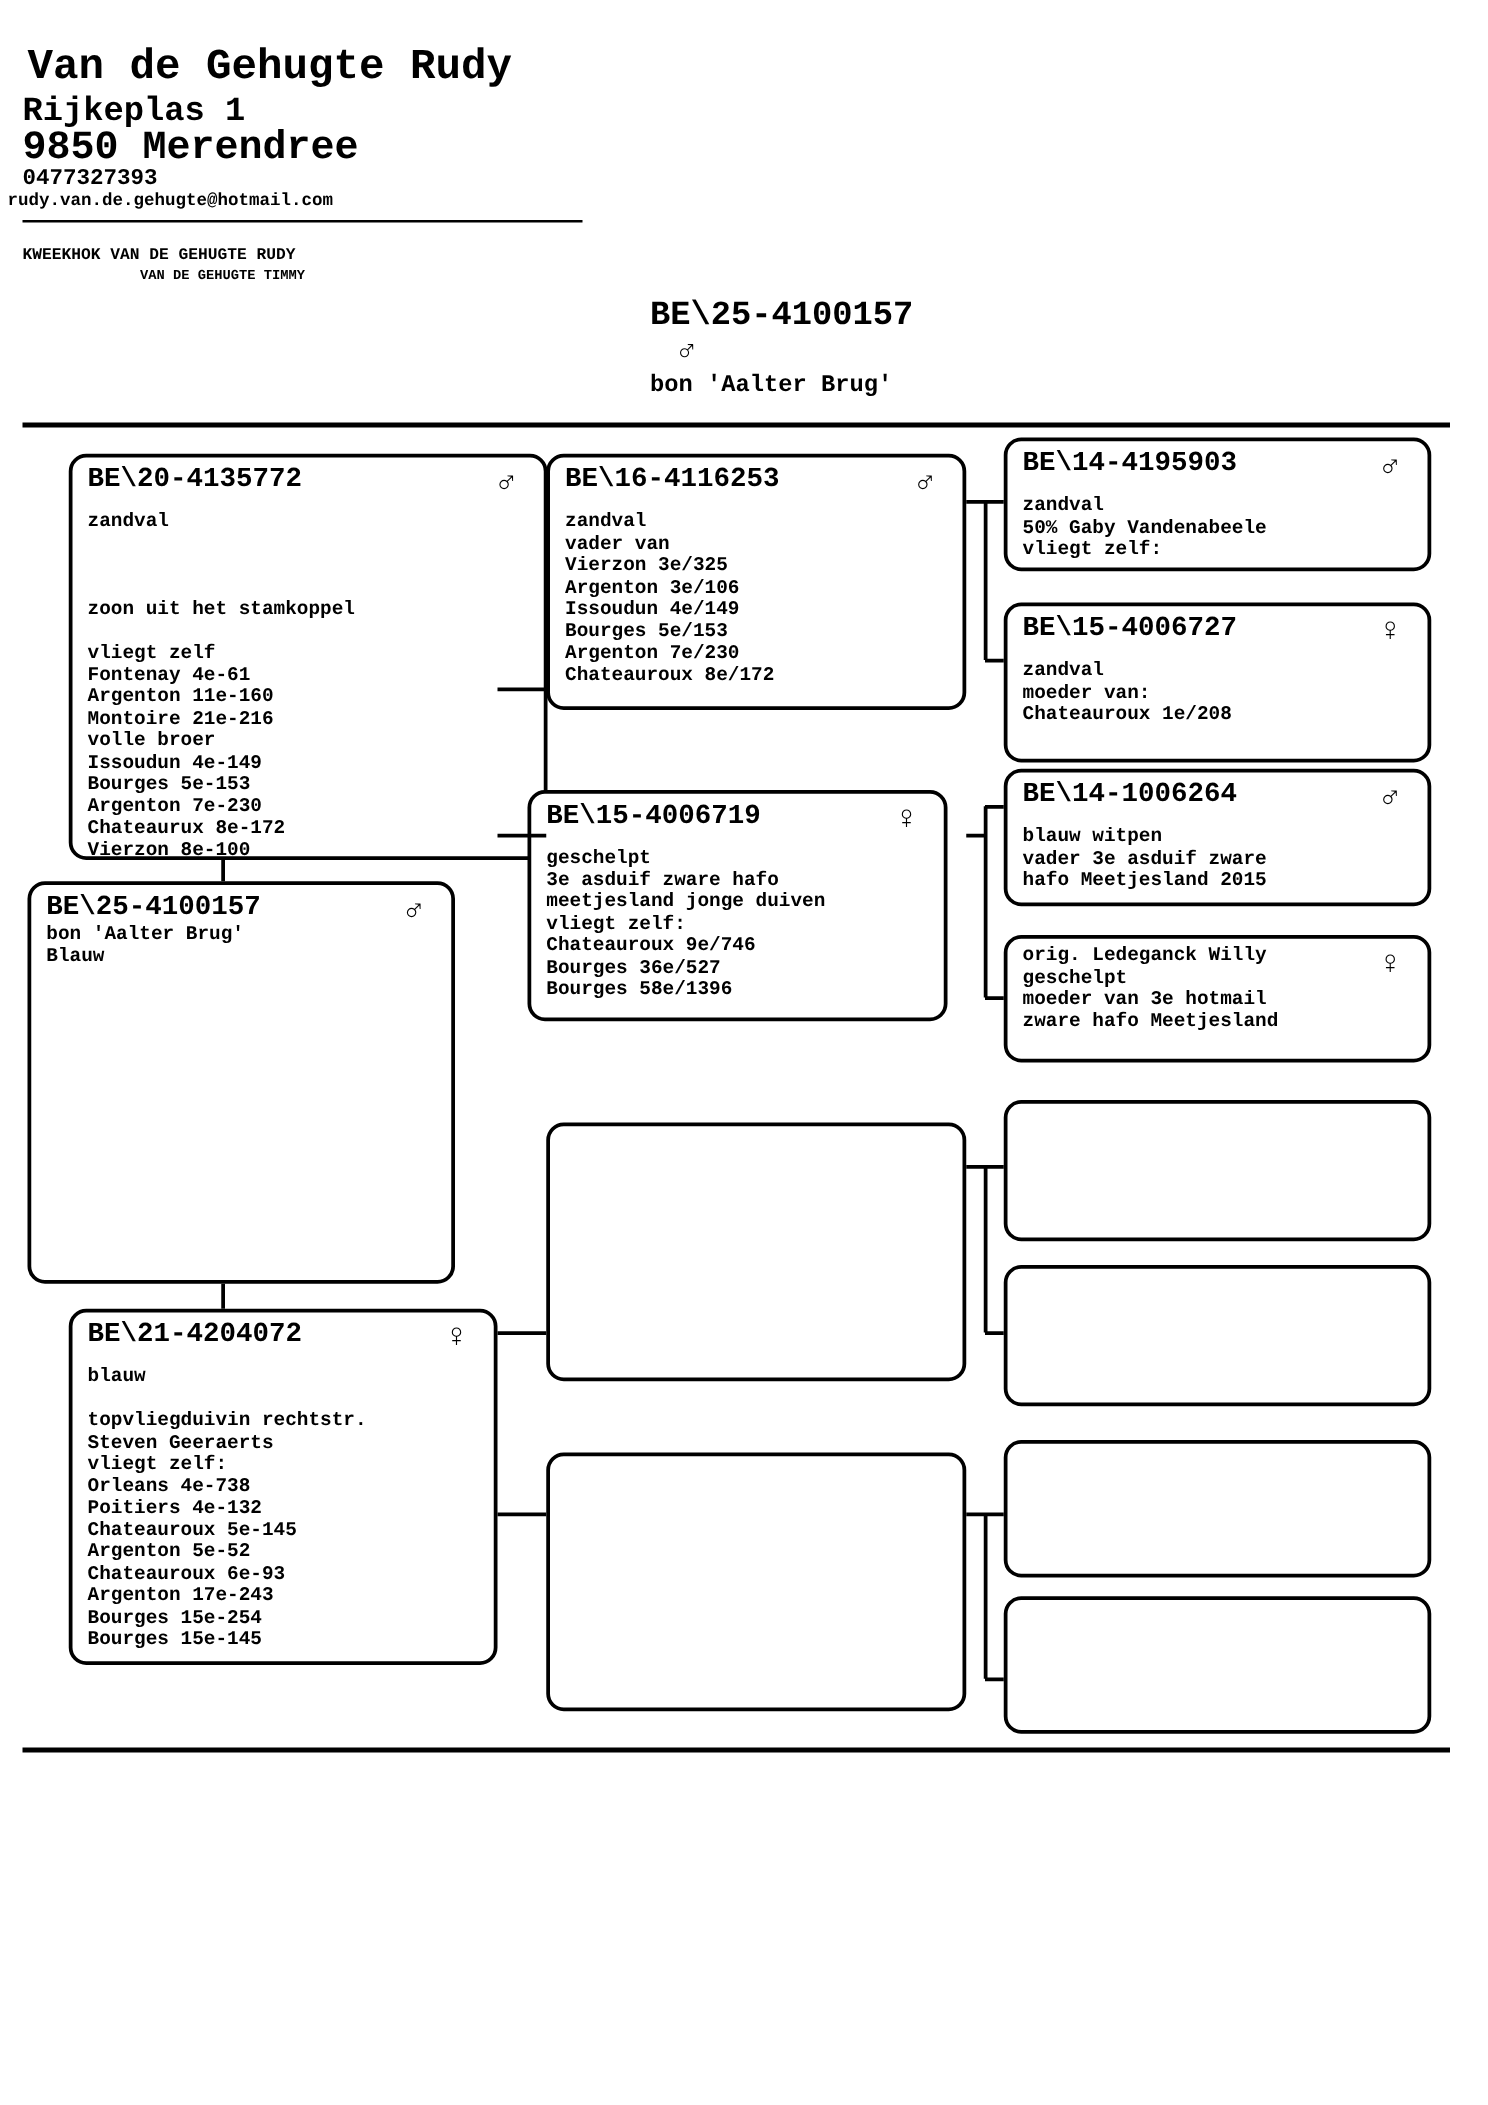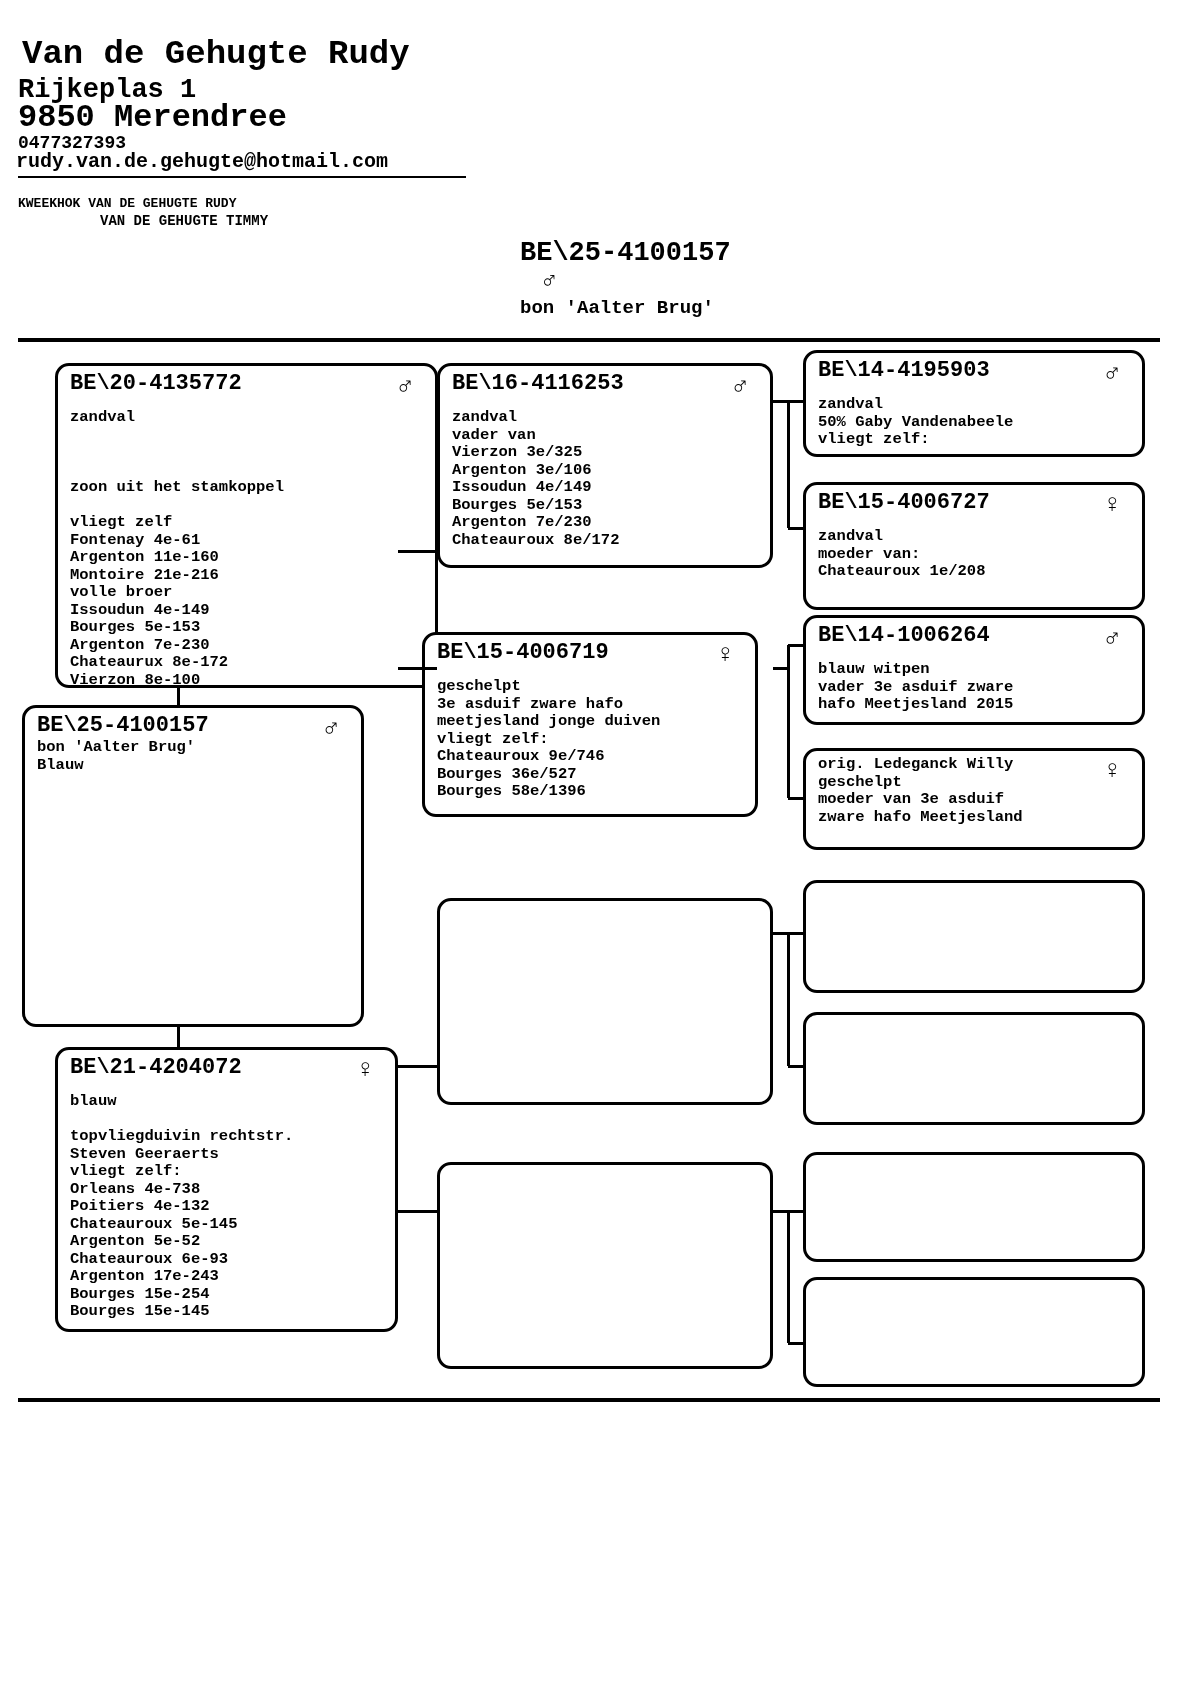--- a/index.html
+++ b/index.html
@@ -5,23 +5,23 @@
   html,body{margin:0;padding:0;background:#fff;}
   body{width:1190px;height:1684px;position:relative;overflow:hidden;
        font-family:"Liberation Mono","DejaVu Sans Mono",monospace;font-weight:bold;color:#000;}
   .page{position:absolute;left:0;top:0;width:1190px;height:1684px;background:#fff;}
 
   
   .hdr-name{position:absolute;left:22px;top:36px;font-size:34px;line-height:36px;white-space:pre;}
   .hdr-a1{position:absolute;left:18px;top:76px;font-size:27px;line-height:28px;white-space:pre;}
   .hdr-a2{position:absolute;left:18px;top:104px;font-size:32px;line-height:28px;white-space:pre;}
   .hdr-ph{position:absolute;left:18px;top:134px;font-size:18px;line-height:19px;white-space:pre;}
-  .hdr-em{position:absolute;left:16px;top:152px;font-size:20px;line-height:19px;white-space:pre;}
+  .hdr-em{position:absolute;left:6px;top:152px;font-size:14px;line-height:19px;white-space:pre;}
   .hdr-l1{position:absolute;left:18px;top:196px;font-size:13px;line-height:16px;white-space:pre;}
-  .hdr-l2{position:absolute;left:100px;top:213px;font-size:14px;line-height:16px;white-space:pre;}
+  .hdr-l2{position:absolute;left:112px;top:213px;font-size:11px;line-height:16px;white-space:pre;}
 
   
   .ttl{position:absolute;left:520px;top:238px;}
   .ttl-ring{font-size:27px;line-height:30px;white-space:pre;}
   .ttl-sex{font-size:25px;line-height:26px;margin-left:22px;}
   .ttl-name{font-size:19px;line-height:20px;margin-top:4px;white-space:pre;}
 
   
   .rule,.cn{position:absolute;background:#000;}
 
@@ -120,21 +120,21 @@
         <div class="bx-ring gap">BE\14-1006264</div>
         <div class="bx-sex">♂</div>
         <div class="bx-line">blauw witpen</div>
         <div class="bx-line">vader 3e asduif zware</div>
         <div class="bx-line">hafo Meetjesland 2015</div>
       </div>
       <div class="bx" style="left: 803px; top: 748px; width: 342px; height: 102px;">
         <div class="bx-sex">♀</div>
         <div class="bx-line">orig. Ledeganck Willy</div>
         <div class="bx-line">geschelpt</div>
-        <div class="bx-line">moeder van 3e asduif</div>
+        <div class="bx-line">moeder van 3e hotmail</div>
         <div class="bx-line">zware hafo Meetjesland</div>
       </div>
       <div class="bx" style="left: 22px; top: 705px; width: 342px; height: 322px;">
         <div class="bx-ring">BE\25-4100157</div>
         <div class="bx-sex">♂</div>
         <div class="bx-line">bon 'Aalter Brug'</div>
         <div class="bx-line">Blauw</div>
       </div>
       <div class="bx" style="left: 55px; top: 1047px; width: 343px; height: 285px;">
         <div class="bx-ring gap">BE\21-4204072</div>

